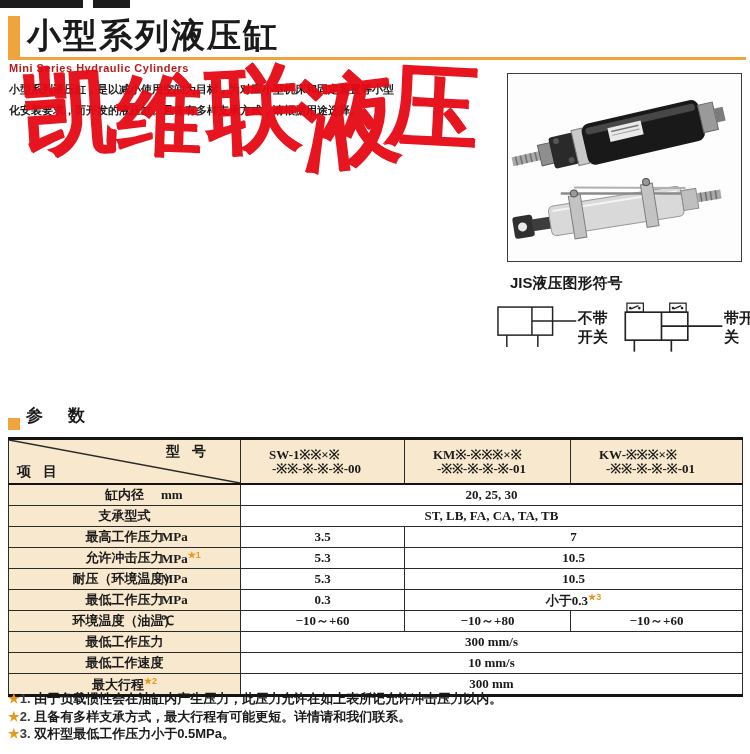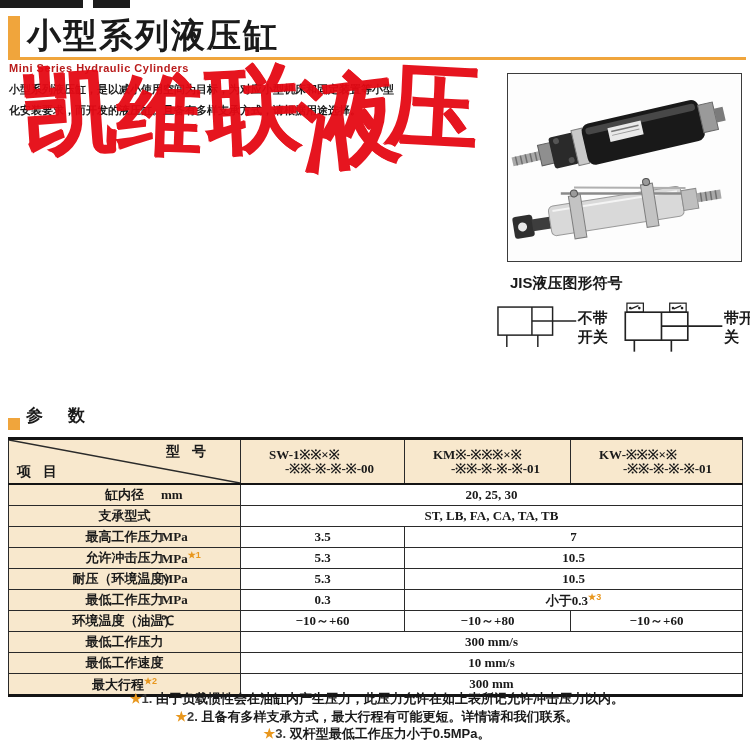--- a/index.html
+++ b/index.html
@@ -50,25 +50,25 @@
   .unit{position:absolute;left:152px;top:50%;transform:translateY(-50%);
         font-family:"Liberation Serif",serif;font-weight:bold;font-size:13px;text-align:right;}
   .corner-cell{position:relative;padding:0 !important;}
   .corner-cell svg{position:absolute;left:0;top:0;width:100%;height:100%;}
   .corner-model{position:absolute;right:30px;top:4px;font-family:"Liberation Sans",sans-serif;
                 font-weight:800;font-size:14px;letter-spacing:4px;}
   .corner-item{position:absolute;left:8px;bottom:4px;font-family:"Liberation Sans",sans-serif;
                font-weight:800;font-size:14px;letter-spacing:4px;}
   .model-cell{vertical-align:middle;}
   .model-cell .l1{text-align:left;padding-left:10px;}
-  .model-cell .l2{text-align:right;padding-right:12px;}
+  .model-cell .l2{text-align:center;padding-right:12px;}
   sup.fn{color:#e8971e;font-size:9px;font-family:"Liberation Sans",sans-serif;vertical-align:super;}
 
   
-  #footnotes{position:absolute;left:8px;top:690px;width:738px;font-size:13px;font-weight:600;line-height:17.5px;text-align:center;}
+  #footnotes{position:absolute;left:8px;top:690px;width:738px;font-size:13px;font-weight:600;line-height:17.5px;}
   .fn-line{white-space:nowrap;}
   .fn-marker{color:#e8971e;font-weight:800;}
   .fn-num{color:#3a3a3a;font-weight:800;}
 </style>
 </head>
 <body>
 
 <div id="page">
 
   <div class="topstrip" style="left:0;width:83px;"></div>

